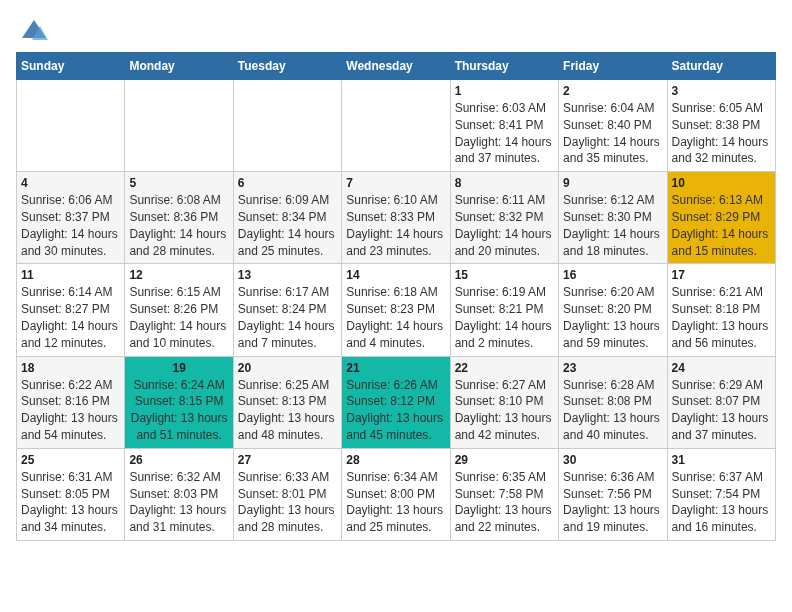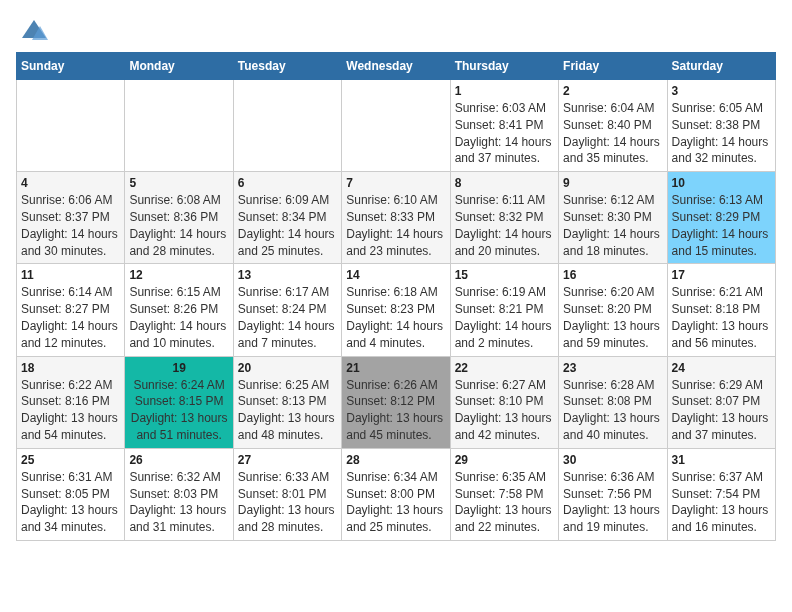--- a/index.html
+++ b/index.html
@@ -161,21 +161,21 @@
           <div class="day-info">Sunrise: 6:10 AM<br>Sunset: 8:33 PM<br>Daylight: 14 hours and 23 minutes.</div>
         </td>
         <td style="background-color: rgb(245, 245, 245);">
           <div class="day-number">8</div>
           <div class="day-info">Sunrise: 6:11 AM<br>Sunset: 8:32 PM<br>Daylight: 14 hours and 20 minutes.</div>
         </td>
         <td style="background-color: rgb(245, 245, 245);">
           <div class="day-number">9</div>
           <div class="day-info">Sunrise: 6:12 AM<br>Sunset: 8:30 PM<br>Daylight: 14 hours and 18 minutes.</div>
         </td>
-        <td style="background-color: #7dd3fc;">
+        <td style="background-color: #eab308;">
           <div class="day-number">10</div>
           <div class="day-info">Sunrise: 6:13 AM<br>Sunset: 8:29 PM<br>Daylight: 14 hours and 15 minutes.</div>
         </td>
       </tr>
       <tr>
         <td>
           <div class="day-number">11</div>
           <div class="day-info">Sunrise: 6:14 AM<br>Sunset: 8:27 PM<br>Daylight: 14 hours and 12 minutes.</div>
         </td>
         <td>
@@ -209,21 +209,21 @@
           <div class="day-info">Sunrise: 6:22 AM<br>Sunset: 8:16 PM<br>Daylight: 13 hours and 54 minutes.</div>
         </td>
         <td style="background-color: #14b8a6; text-align: center;">
           <div class="day-number">19</div>
           <div class="day-info">Sunrise: 6:24 AM<br>Sunset: 8:15 PM<br>Daylight: 13 hours and 51 minutes.</div>
         </td>
         <td style="background-color: rgb(245, 245, 245);">
           <div class="day-number">20</div>
           <div class="day-info">Sunrise: 6:25 AM<br>Sunset: 8:13 PM<br>Daylight: 13 hours and 48 minutes.</div>
         </td>
-        <td style="background-color: #a3a3a3; margin-left: 40px;">
+        <td style="background-color: #14b8a6; margin-left: 40px;">
           <div class="day-number">21</div>
           <div class="day-info">Sunrise: 6:26 AM<br>Sunset: 8:12 PM<br>Daylight: 13 hours and 45 minutes.</div>
         </td>
         <td style="background-color: rgb(245, 245, 245); margin-left: 22px;">
           <div class="day-number">22</div>
           <div class="day-info">Sunrise: 6:27 AM<br>Sunset: 8:10 PM<br>Daylight: 13 hours and 42 minutes.</div>
         </td>
         <td style="background-color: rgb(245, 245, 245);">
           <div class="day-number">23</div>
           <div class="day-info">Sunrise: 6:28 AM<br>Sunset: 8:08 PM<br>Daylight: 13 hours and 40 minutes.</div>

